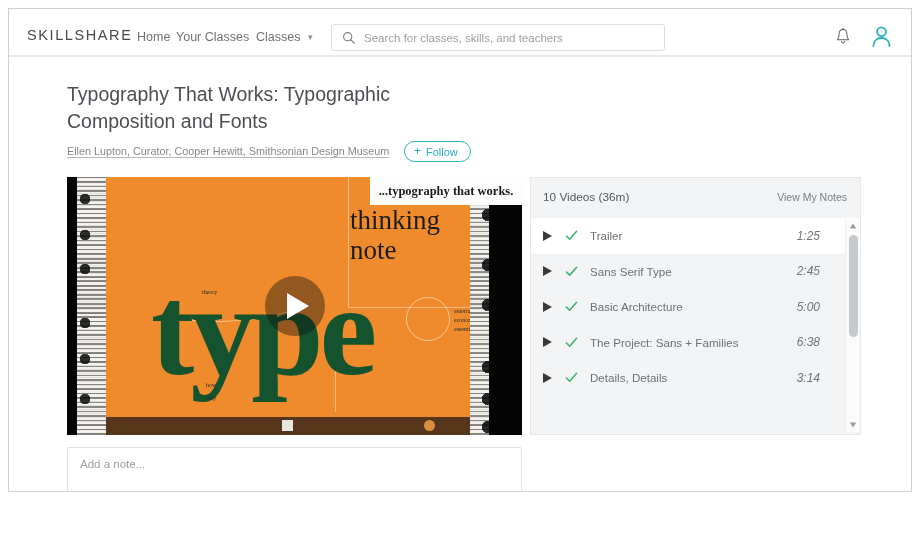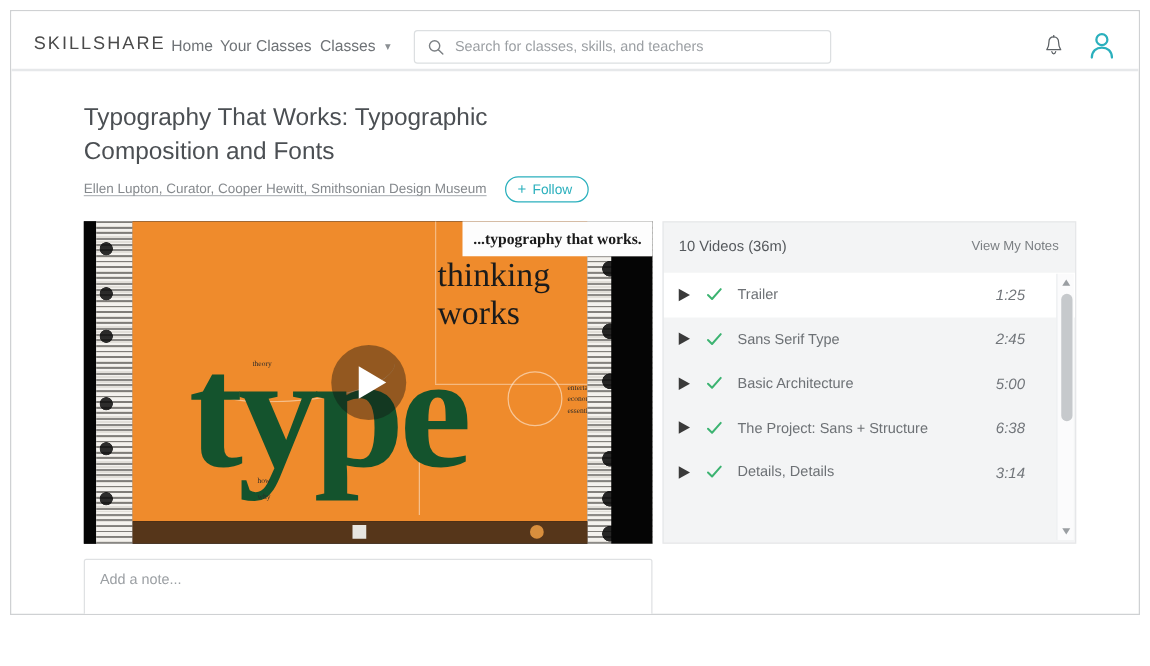--- a/index.html
+++ b/index.html
@@ -518,21 +518,21 @@
 
     <div class="vp-orange">
       <div class="vp-vrule-v"></div>
       <div class="vp-vrule-h"></div>
       <div class="vp-stem"></div>
       <div class="vp-swoosh"></div>
       <div class="vp-circle"></div>
 
       <div class="vp-thinking">
         <div>thinking</div>
-        <div>works</div>
+        <div>note</div>
       </div>
       <div class="vp-type">type</div>
 
       <div class="vp-micro vp-micro-1">theory</div>
       <div class="vp-micro vp-micro-2">how</div>
       <div class="vp-micro vp-micro-3">why</div>
       <div class="vp-micro vp-micro-4">entertaining economical essential</div>
     </div>
 
     <div class="vp-news-right"></div>
@@ -584,21 +584,21 @@
         </svg>
         <span class="row-title">Basic Architecture</span>
         <span class="row-dur">5:00</span>
       </div>
 
       <div class="video-row">
         <div class="row-play"></div>
         <svg class="row-check" viewBox="0 0 14 14">
           <polyline points="1.5,7.5 5,11 12.5,2.5" fill="none" stroke="#3cb371" stroke-width="1.7" stroke-linecap="round" stroke-linejoin="round"></polyline>
         </svg>
-        <span class="row-title">The Project: Sans + Structure</span>
+        <span class="row-title">The Project: Sans + Families</span>
         <span class="row-dur">6:38</span>
       </div>
 
 
       <div class="video-row">
         <div class="row-play"></div>
         <svg class="row-check" viewBox="0 0 14 14">
           <polyline points="1.5,7.5 5,11 12.5,2.5" fill="none" stroke="#3cb371" stroke-width="1.7" stroke-linecap="round" stroke-linejoin="round"></polyline>
         </svg>
         <span class="row-title">Details, Details</span>

